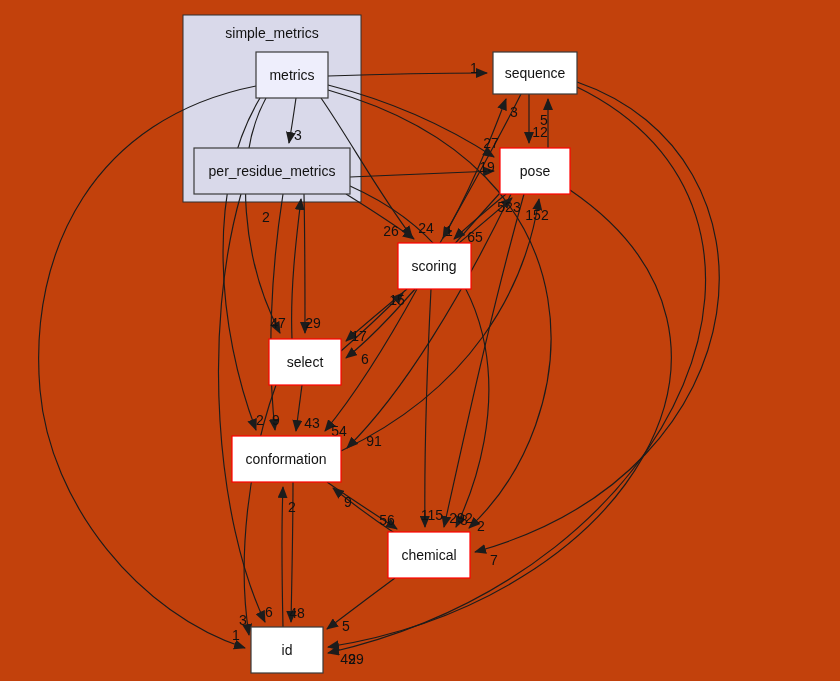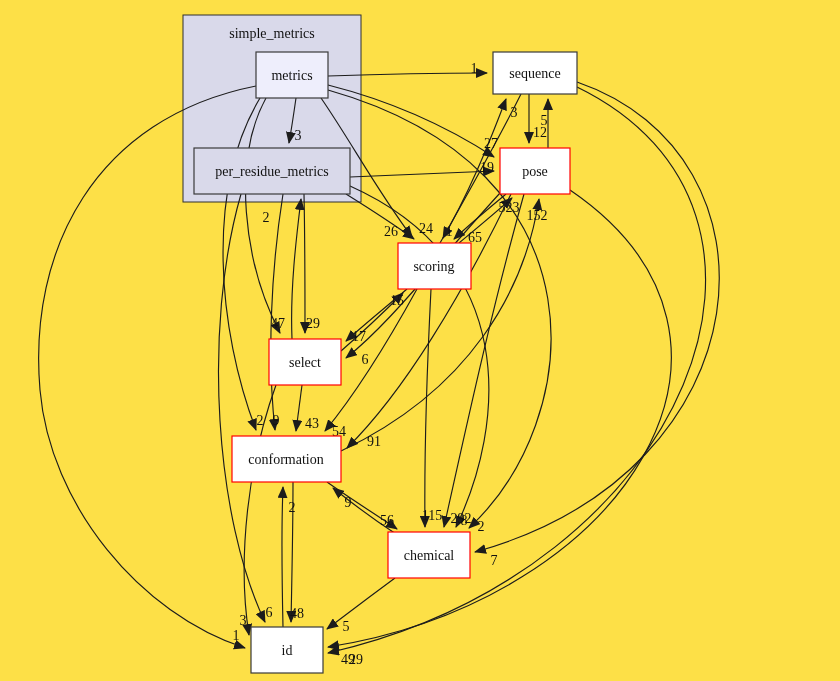--- a/index.html
+++ b/index.html
@@ -1,17 +1,17 @@
 <!DOCTYPE html>
 <html><head>
 <meta charset="utf-8">
 <style>
   html,body{margin:0;padding:0;background:#ffffff;}
-  .canvas{width:840px;height:681px;position:relative;background:#fde047;
-          font-family:Liberation Serif, serif;text-align:right;}
+  .canvas{width:840px;height:681px;position:relative;background:#c2410c;
+          font-family:Liberation Sans, sans-serif;text-align:right;}
   svg{display:block;}
   .cluster{fill:#d9d9ea;stroke:#2e2e2e;stroke-width:1;}
   .node{fill:#ffffff;stroke:#3a3a3a;stroke-width:1.2;}
   .node.current{fill:#eeeefc;stroke:#3a3a3a;}
   .node.inner{fill:#d9d9ea;stroke:#3a3a3a;}
   .node.red{fill:#ffffff;stroke:#ff0000;}
   .edge{fill:none;stroke:#1c1c1c;stroke-width:1.15;}
   .nlabel{font-size:14px;fill:#111111;text-anchor:middle;}
   .clabel{font-size:14px;fill:#111111;text-anchor:middle;}
   .elabel{font-size:14px;fill:#111111;text-anchor:middle;}

